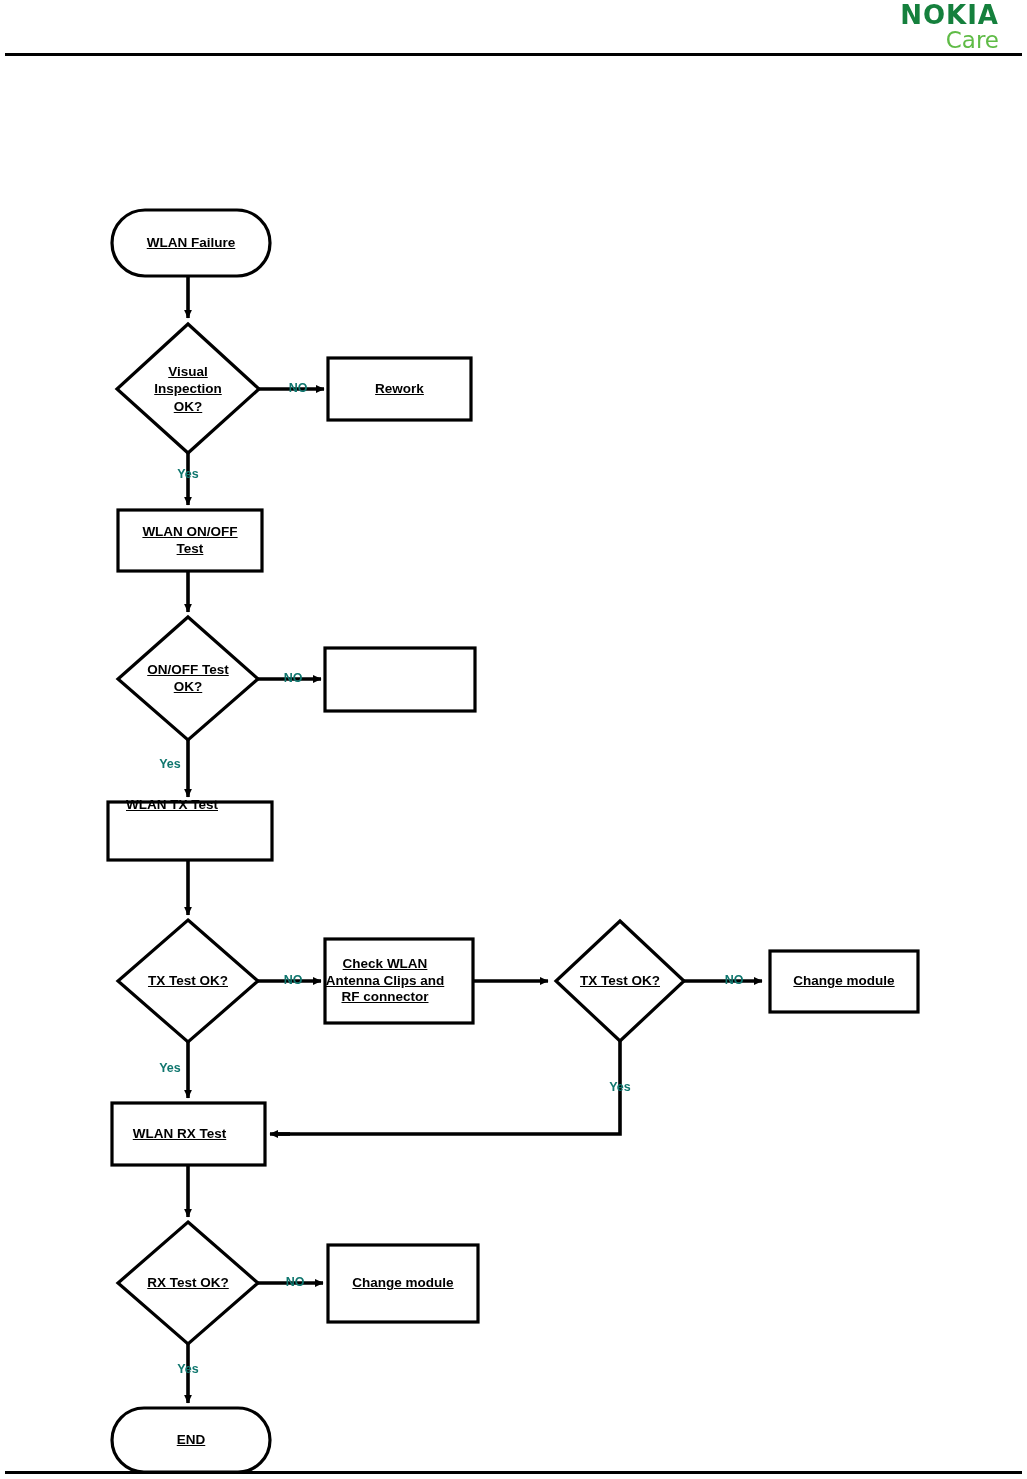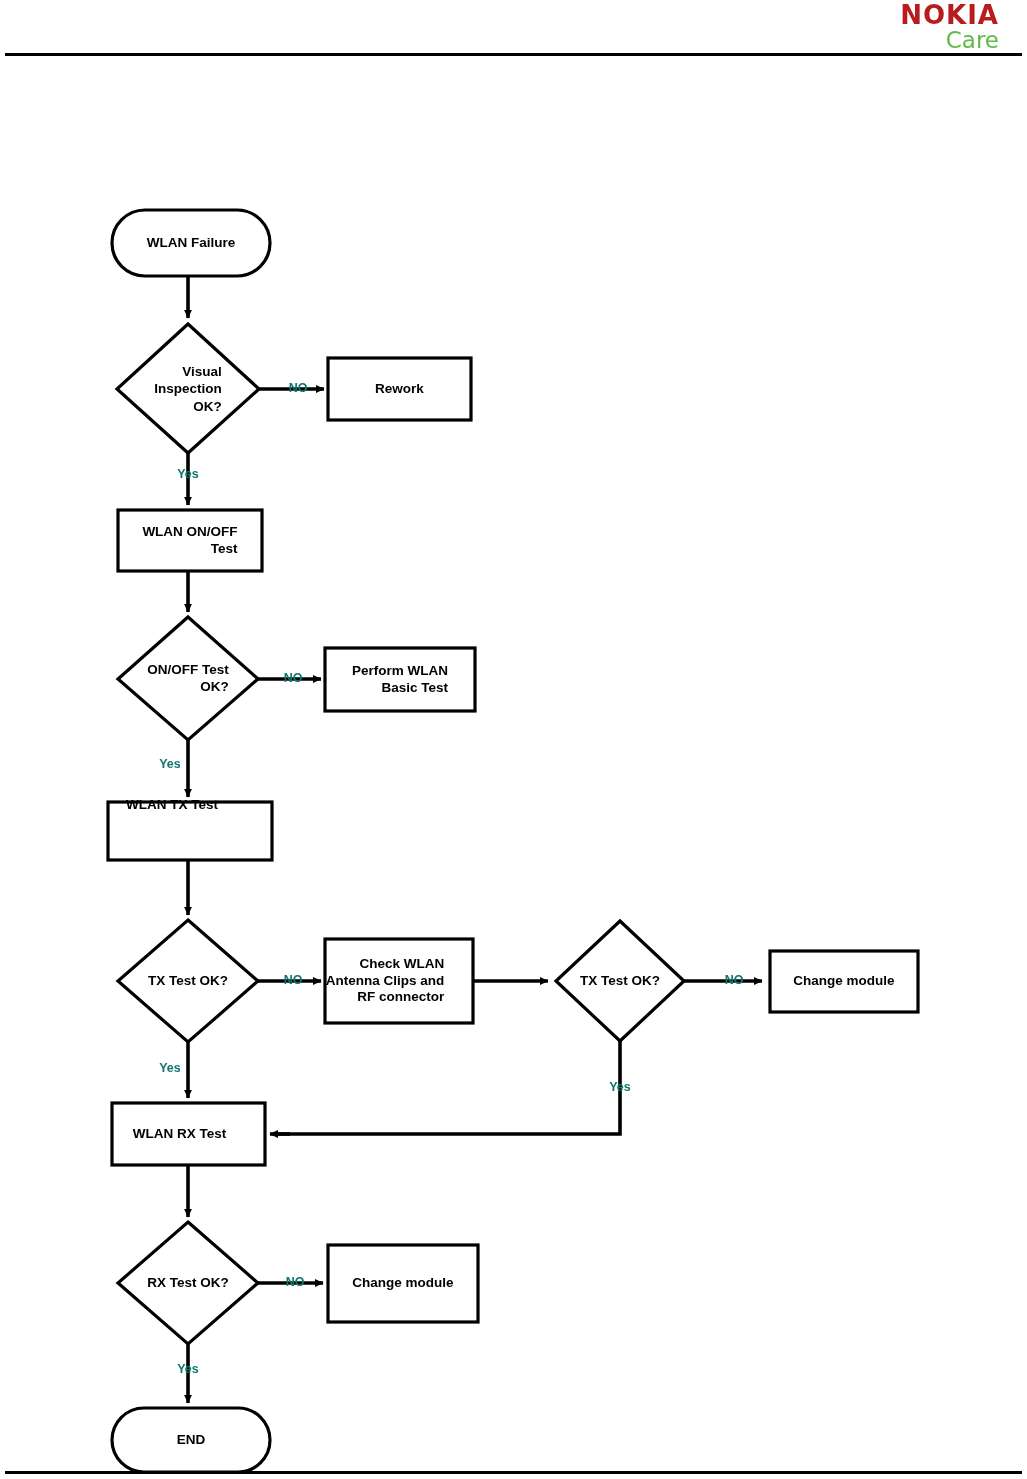--- a/index.html
+++ b/index.html
@@ -66,46 +66,47 @@
     height: 1479px;
   }
   #flow svg { display: block; }
 
   .node-label {
     position: absolute;
     font-family: "Liberation Sans", sans-serif;
     font-weight: bold;
     font-size: 13.5px;
     color: #000000;
-    text-align: right;
+    text-align: center;
     line-height: 1.25;
     display: flex;
     align-items: center;
     justify-content: center;
     white-space: pre-line;
     user-select: none;
+    text-decoration: underline;
   }
   .edge-label {
     position: absolute;
     font-family: "Liberation Sans", sans-serif;
     font-weight: bold;
     font-size: 12.5px;
     color: #0f766e;
     text-align: center;
     user-select: none;
     line-height: 1;
   }
 </style>
 </head>
 <body>
 
 <div id="page">
 
   <div class="logo">
-    <span class="logo-nokia" style="color:#b91c1c">NOKIA</span>
+    <span class="logo-nokia" style="color:#15803d">NOKIA</span>
     <span class="logo-care" style="color:#5FBB46">Care</span>
   </div>
   <div class="rule rule-top"></div>
   <div class="rule rule-bottom"></div>
 
   <div id="flow">
     <svg width="1027" height="1479" viewBox="0 0 1027 1479" xmlns="http://www.w3.org/2000/svg">
       <defs>
         <marker id="arrow" markerWidth="9" markerHeight="9" refX="8" refY="4.5" orient="auto" markerUnits="userSpaceOnUse">
           <path d="M0,0.6 L8.6,4.5 L0,8.4 z" fill="#000"></path>
@@ -162,22 +163,20 @@
 OK?</div>
 
     <div class="node-label" style="left:328px; top:358px; width:143px; height:62px;">Rework</div>
 
     <div class="node-label" style="left:118px; top:510px; width:144px; height:61px;">WLAN ON/OFF
 Test</div>
 
     <div class="node-label" style="left:118px; top:649px; width:140px; height:60px;">ON/OFF Test
 OK?</div>
 
-    <div class="node-label" style="left:325px; top:648px; width:150px; height:63px;">Perform WLAN
-Basic Test</div>
 
     <div class="node-label" style="left:108px; top:776px; width:128px; height:58px;">WLAN TX Test</div>
 
     <div class="node-label" style="left:118px; top:962px; width:140px; height:38px;">TX Test OK?</div>
 
     <div class="node-label" style="left:325px; top:939px; width:120px; height:84px;">Check WLAN
 Antenna Clips and
 RF connector</div>
 
     <div class="node-label" style="left:556px; top:962px; width:128px; height:38px;">TX Test OK?</div>

